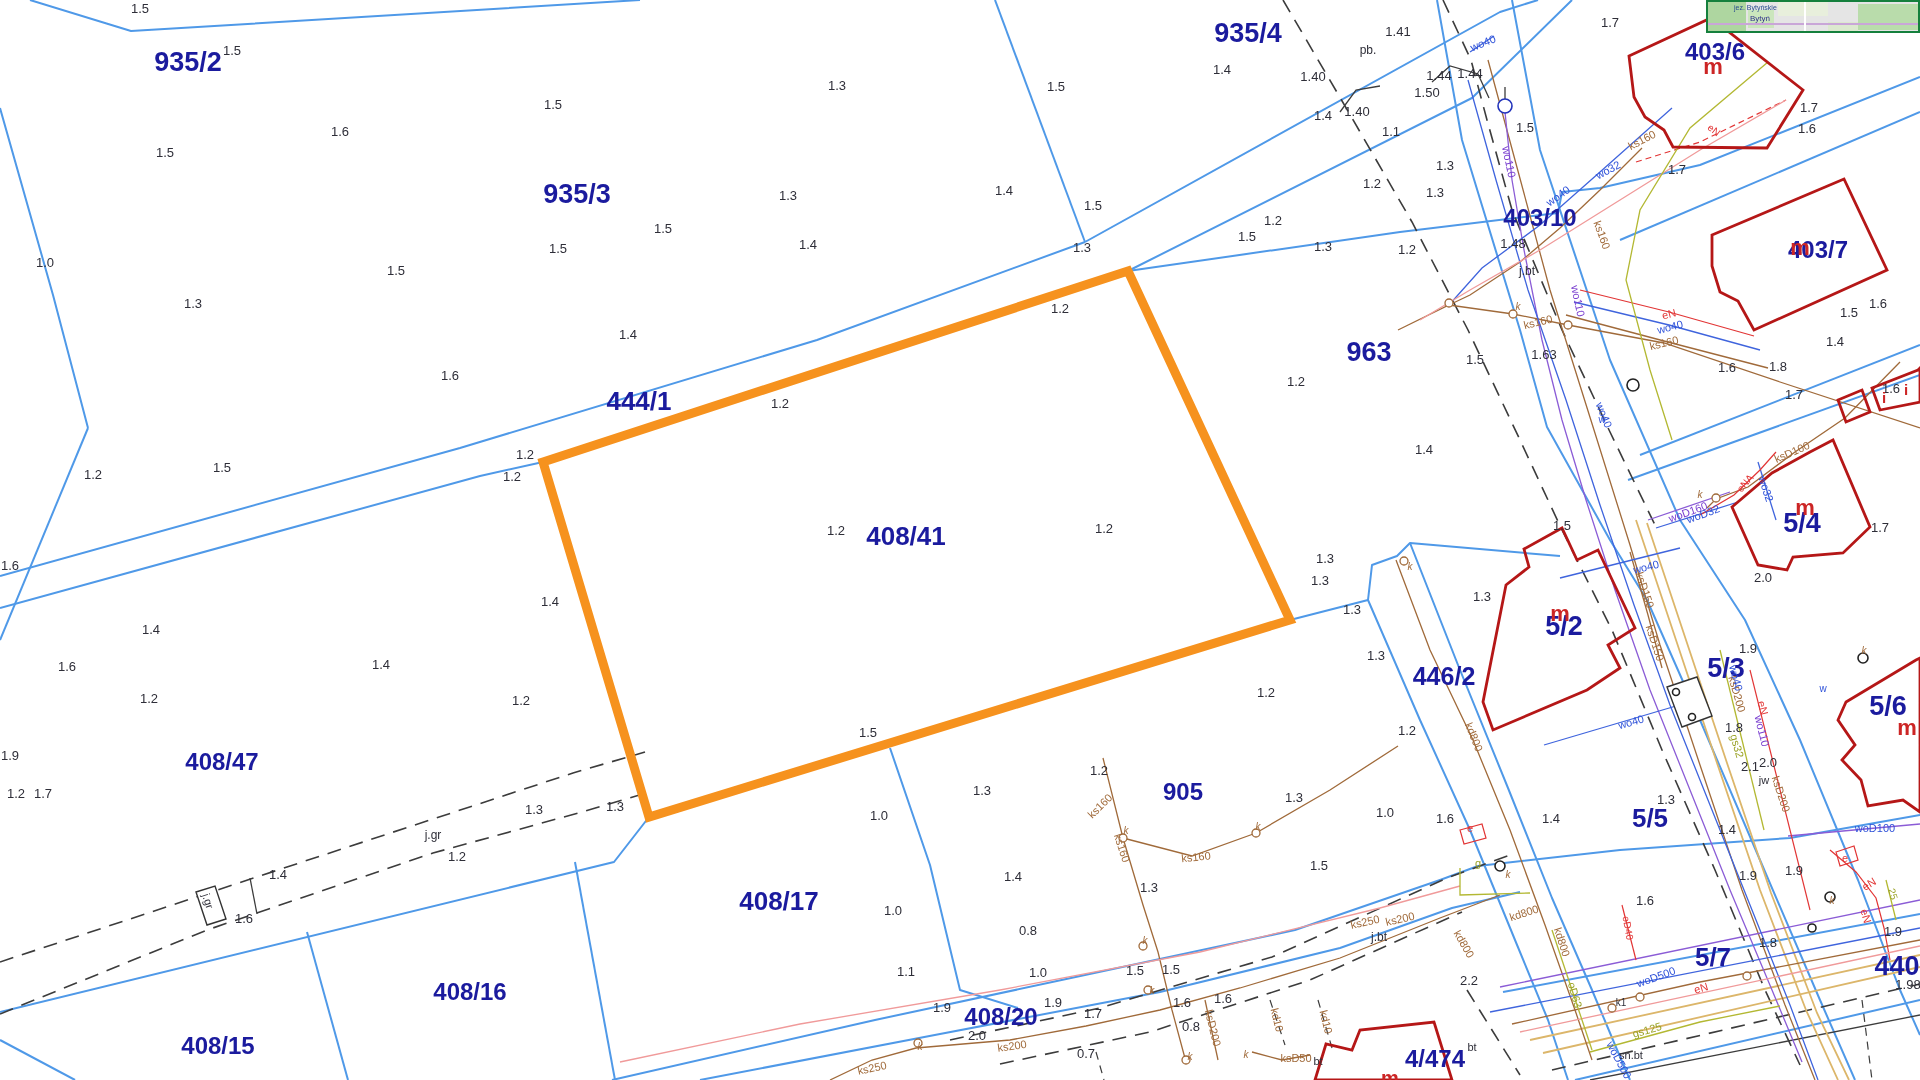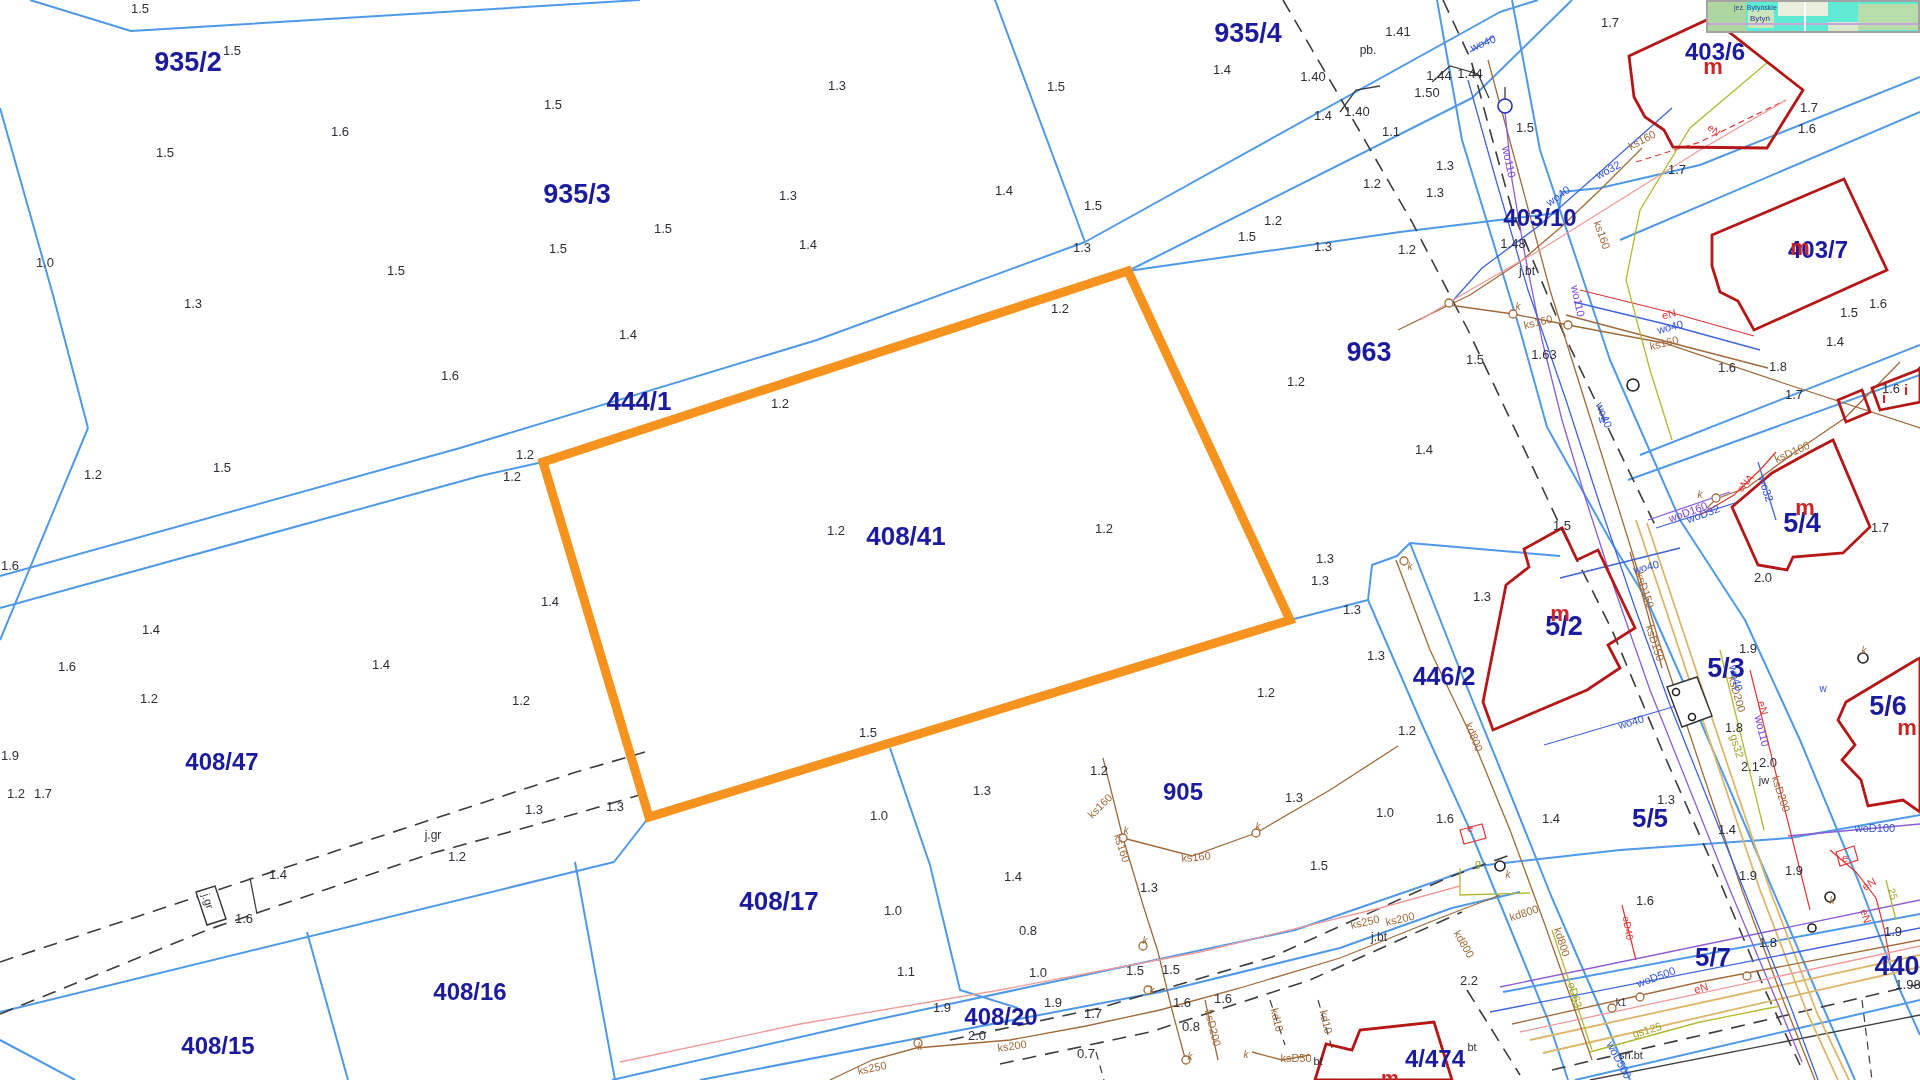--- a/index.html
+++ b/index.html
@@ -35,21 +35,21 @@
   .tx-ub{fill:#a06a3a;}
   .tx-up{fill:#7a3fd0;}
   .tx-ul{fill:#2f52d9;}
   .tx-ur{fill:#e23535;}
   .tx-uo{fill:#9aa226;}
   .tx-uk{fill:#2e2e38;}
   .tx-kk{fill:#a06a3a;font-style:italic;}
   .tx-m{fill:#cc2525;font-weight:bold;}
   .tx-i{fill:#cc2525;font-weight:bold;}
   
-  #inset{position:absolute;box-sizing:border-box;border:2px solid #a3a3a3;background:#5eead4;overflow:hidden;}
+  #inset{position:absolute;box-sizing:border-box;border:2px solid #15803d;background:#e5e5e5;overflow:hidden;}
   #inset .patch{position:absolute;}
   #inset .ilabel{position:absolute;white-space:nowrap;}
 </style>
 </head>
 <body>
 
 <div id="stage">
   <svg id="map-svg" xmlns="http://www.w3.org/2000/svg" width="1920" height="1080" viewBox="0 0 1920 1080">
       <polyline points="30,0 131,31 640,0" class="ln-bl"></polyline>
       <polyline points="0,108 53,295 88,428" class="ln-bl"></polyline>

